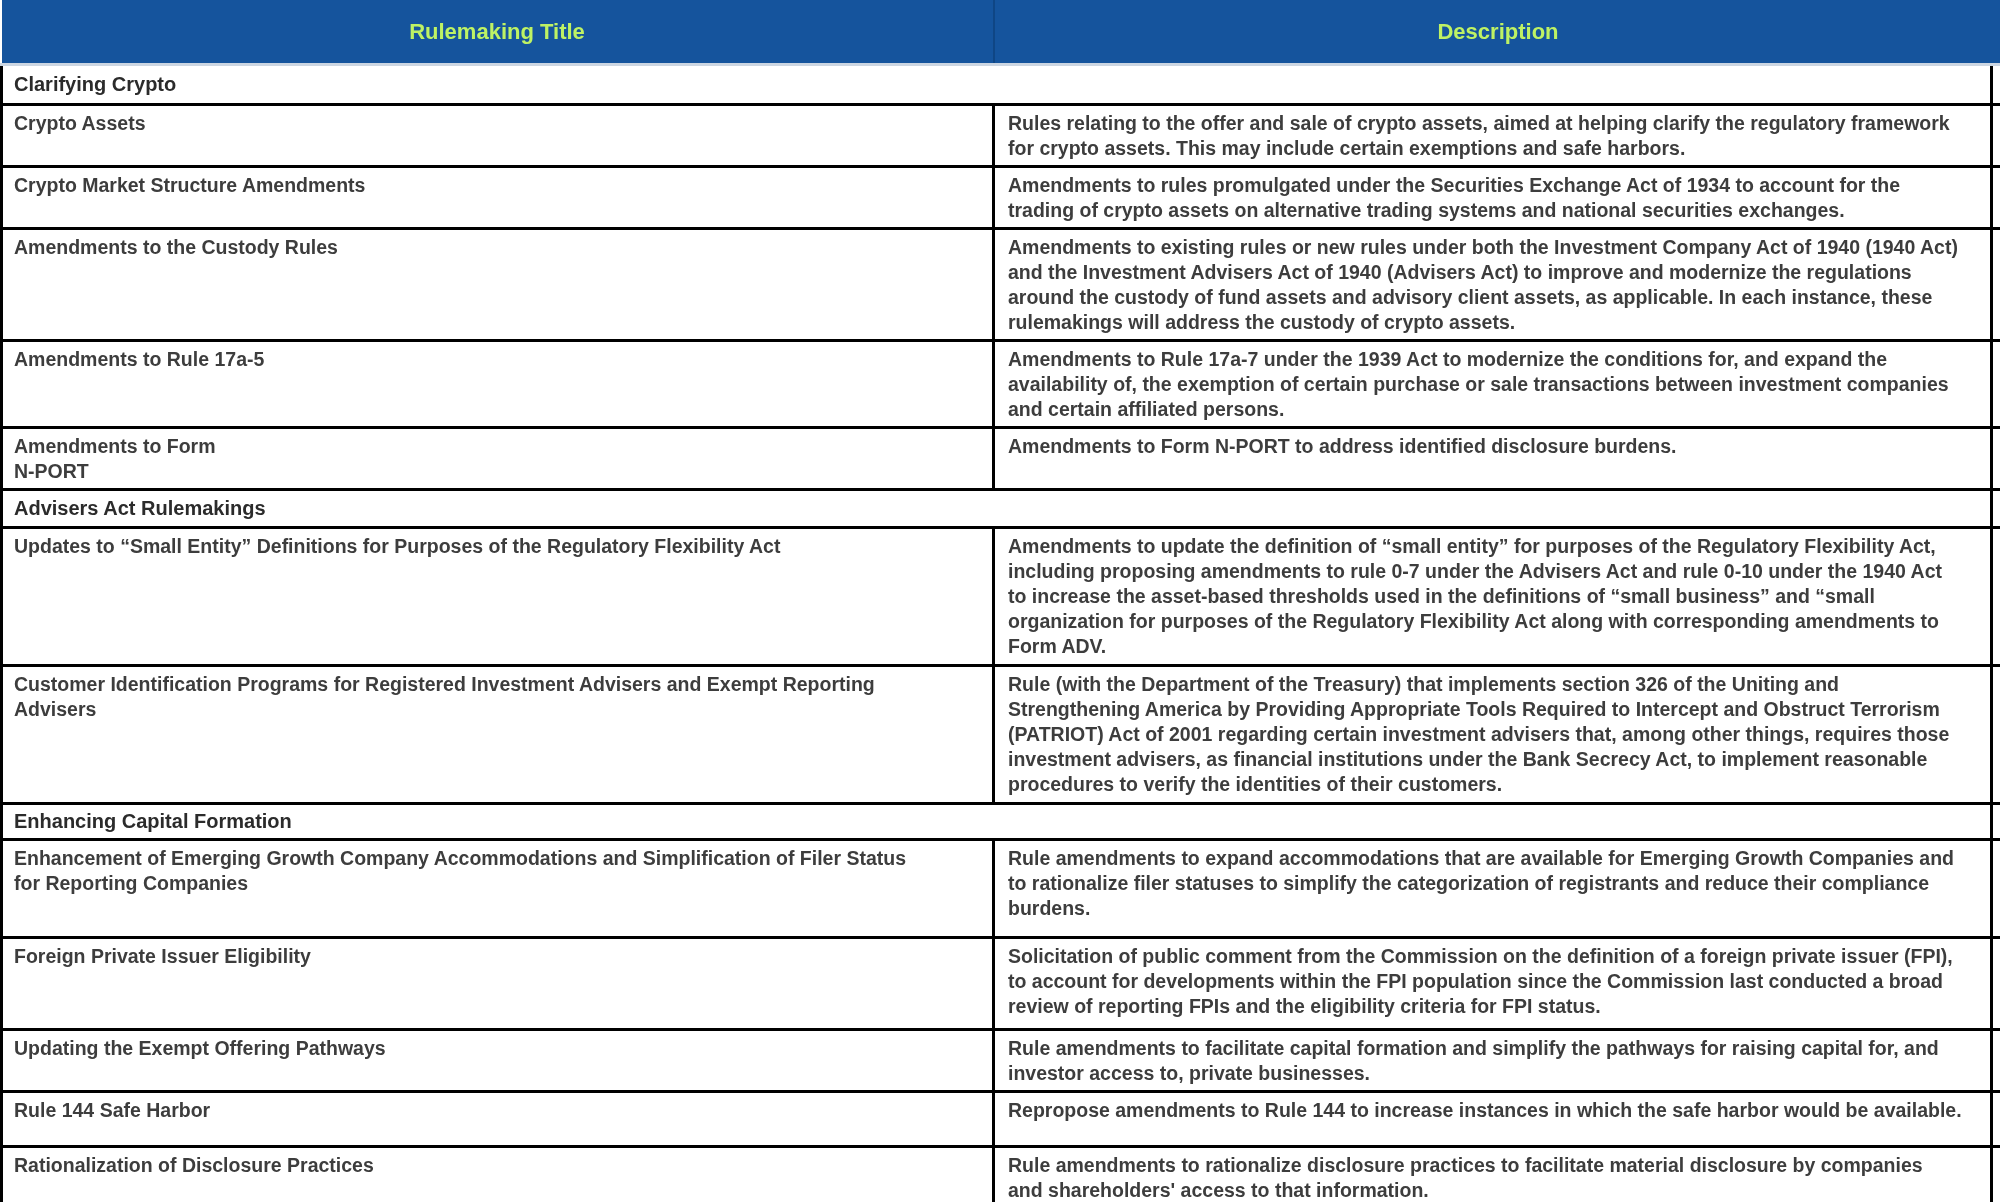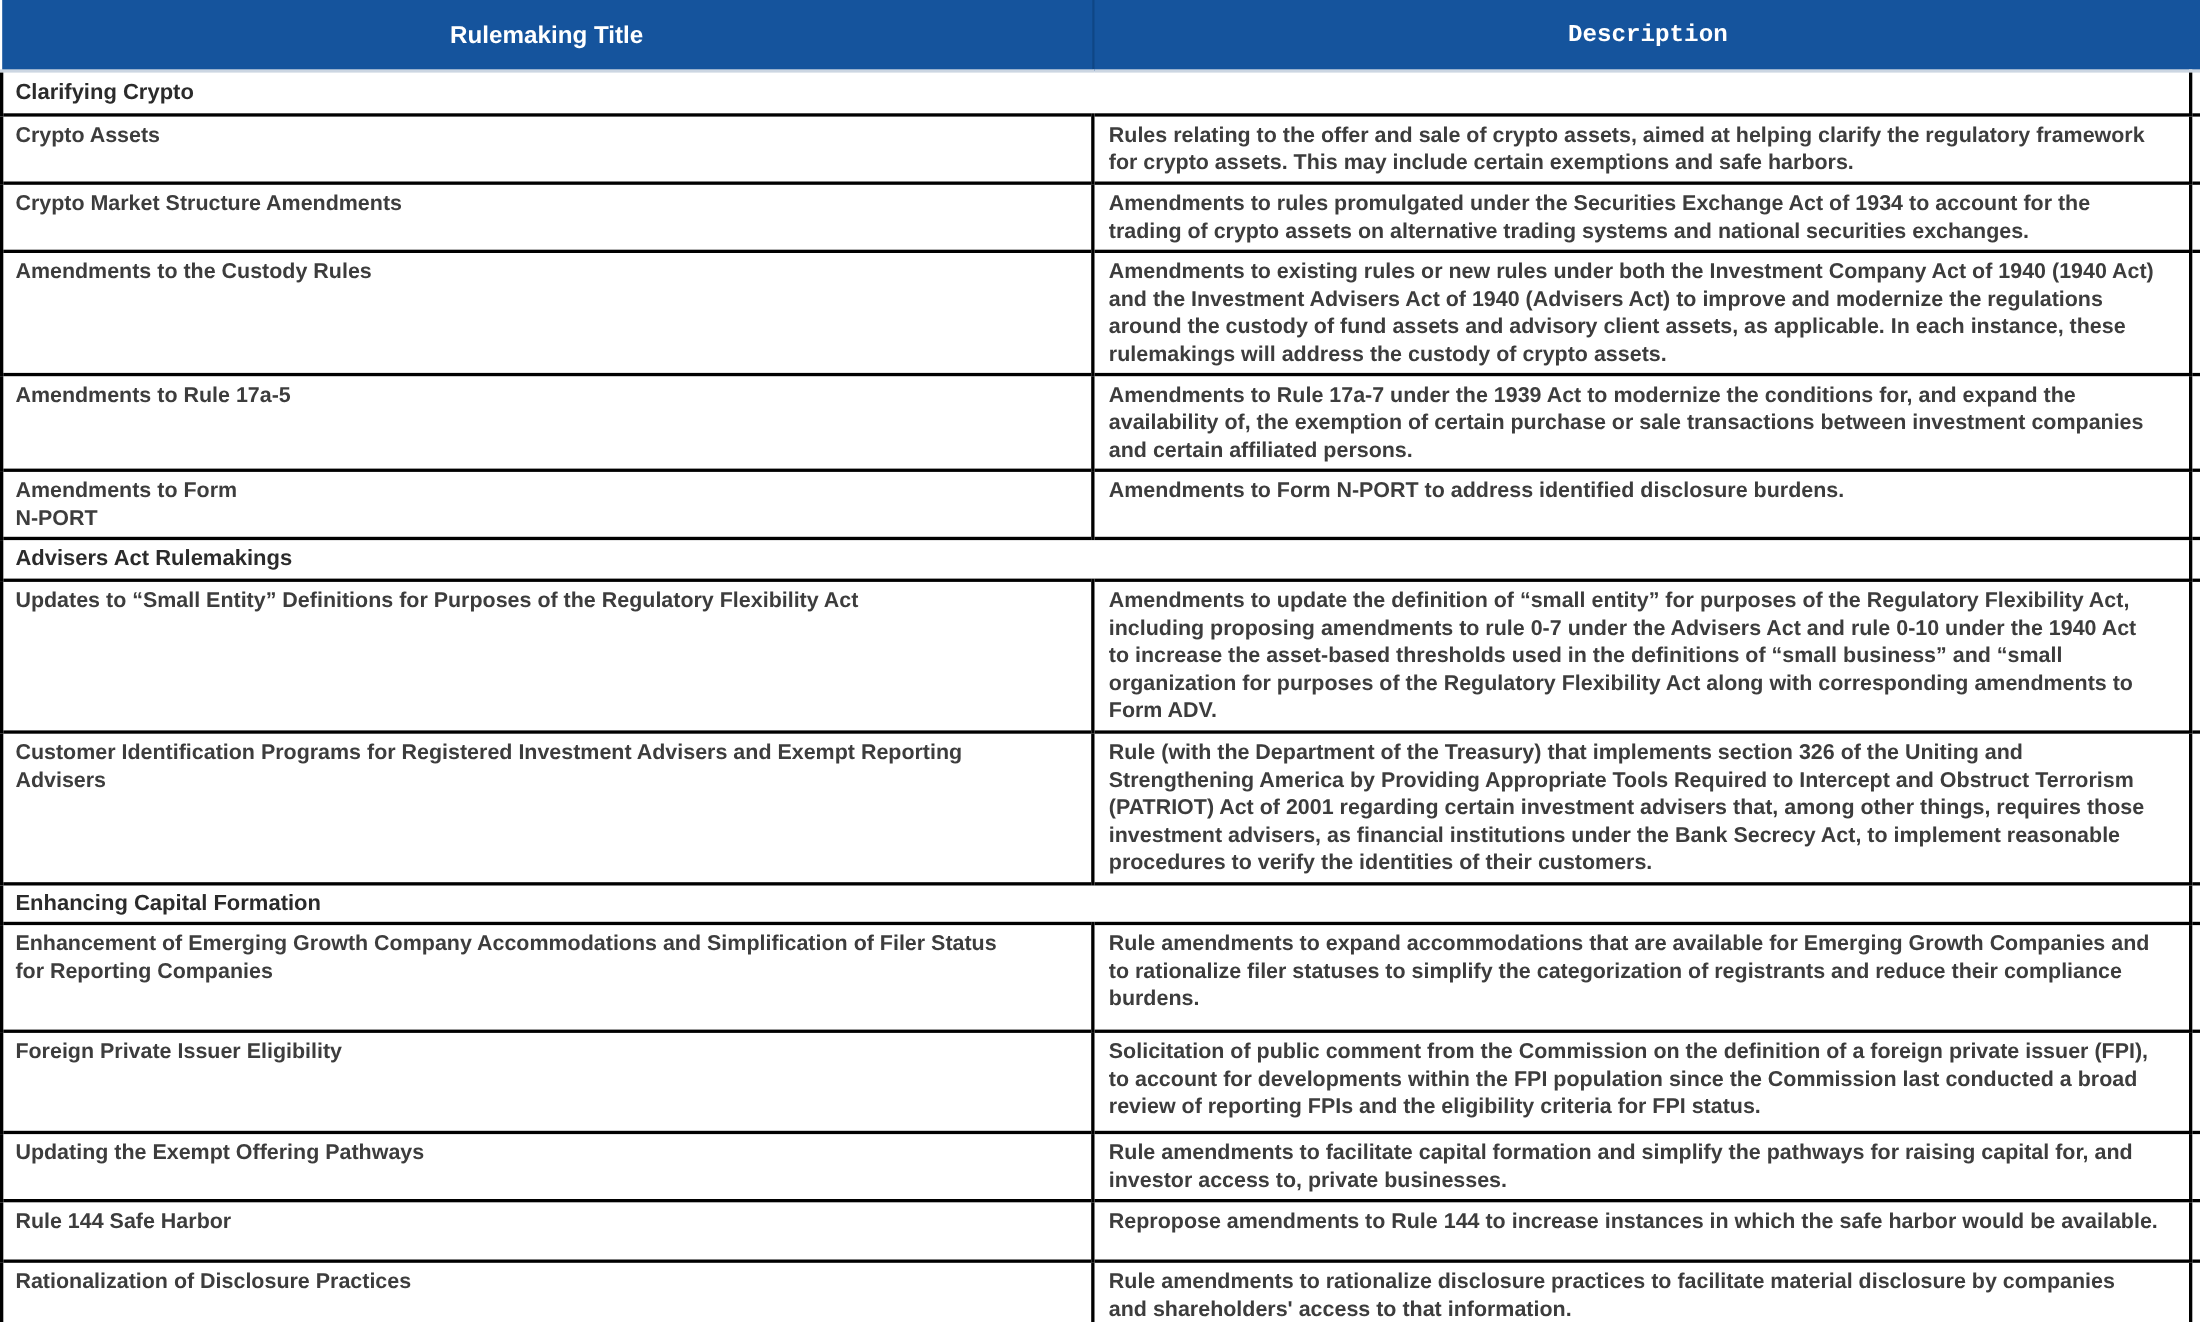--- a/index.html
+++ b/index.html
@@ -17,31 +17,30 @@
     table-layout: fixed;
   }
   col.c-title { width: 992px; }
   col.c-desc  { width: 998px; }
   col.c-ghost { width: 10px; }
 
   
   thead th {
     height: 63px;
     background: #15549D;
-    color: #ffffff;
+    color: #bef264;
     font-size: 22px;
     font-weight: bold;
     text-align: center;
     vertical-align: middle;
     border-bottom: 3px solid #ccd6e2;
     padding: 0;
   }
   thead th.h-desc {
     border-left: 2px solid #0f4685;
-    font-family: Liberation Mono, monospace;
   }
 
   
   tbody td {
     vertical-align: top;
     font-size: 19.5px;
     line-height: 25px;
     color: #3d3d3d;
     background: #ffffff;
     padding: 5px 10px 4px 11px;

